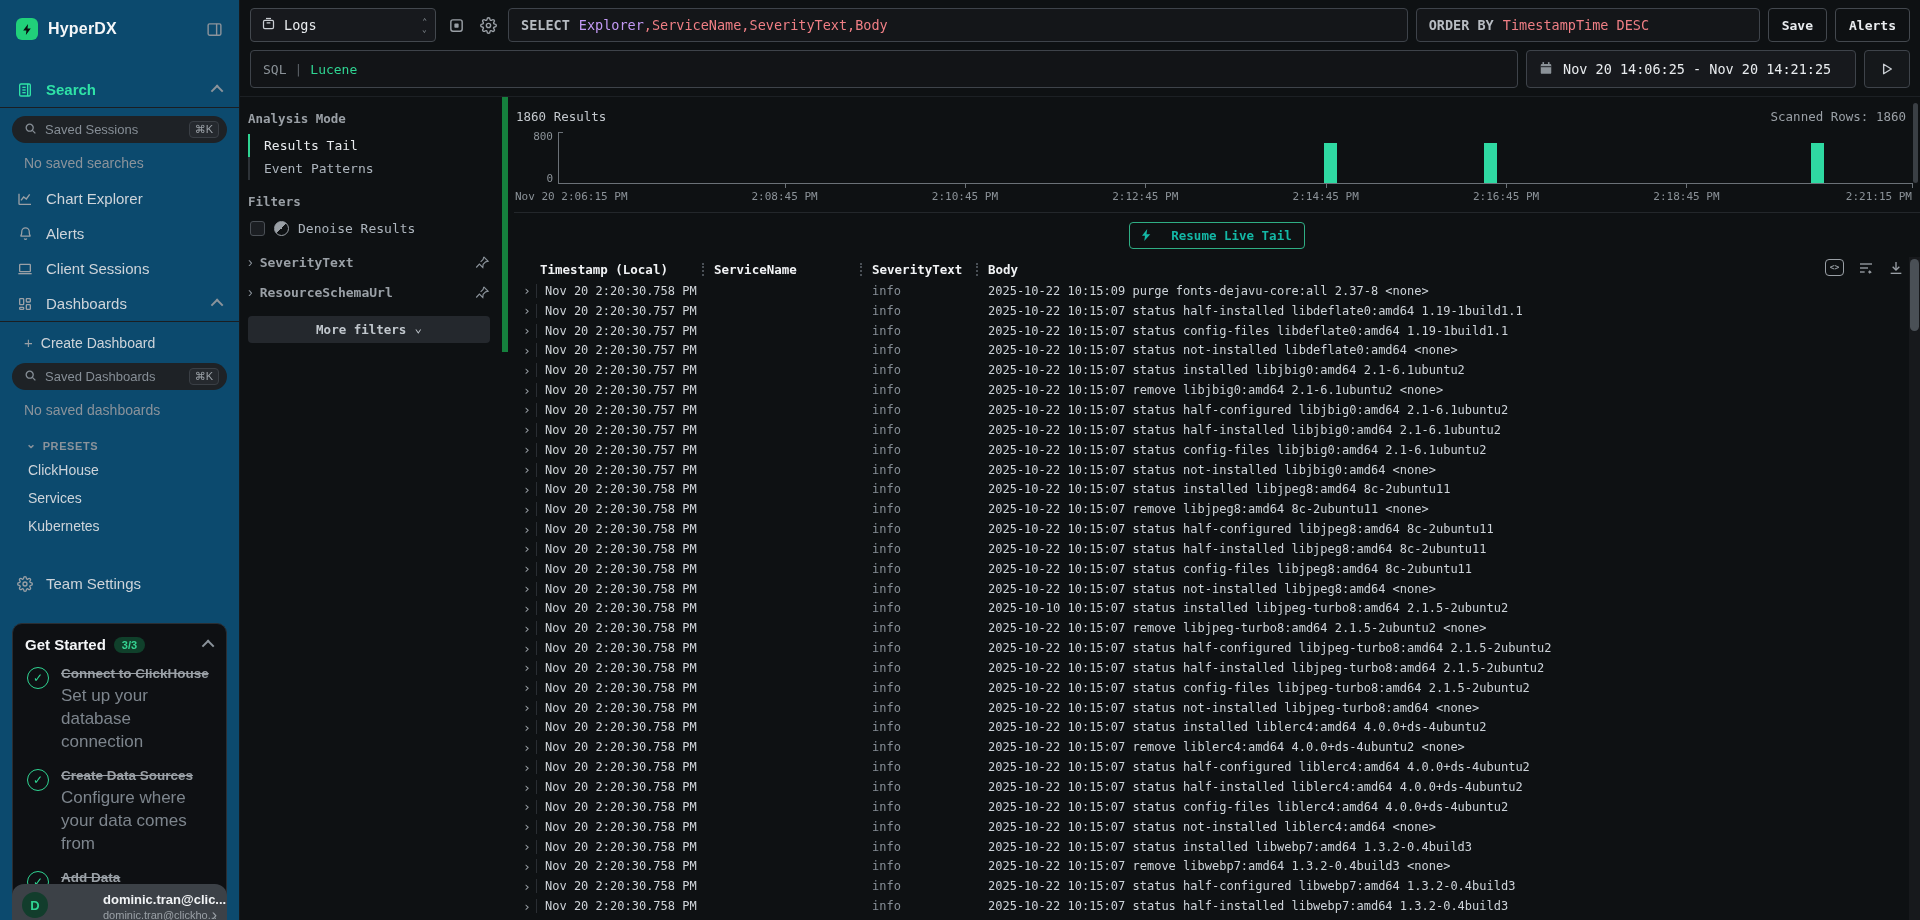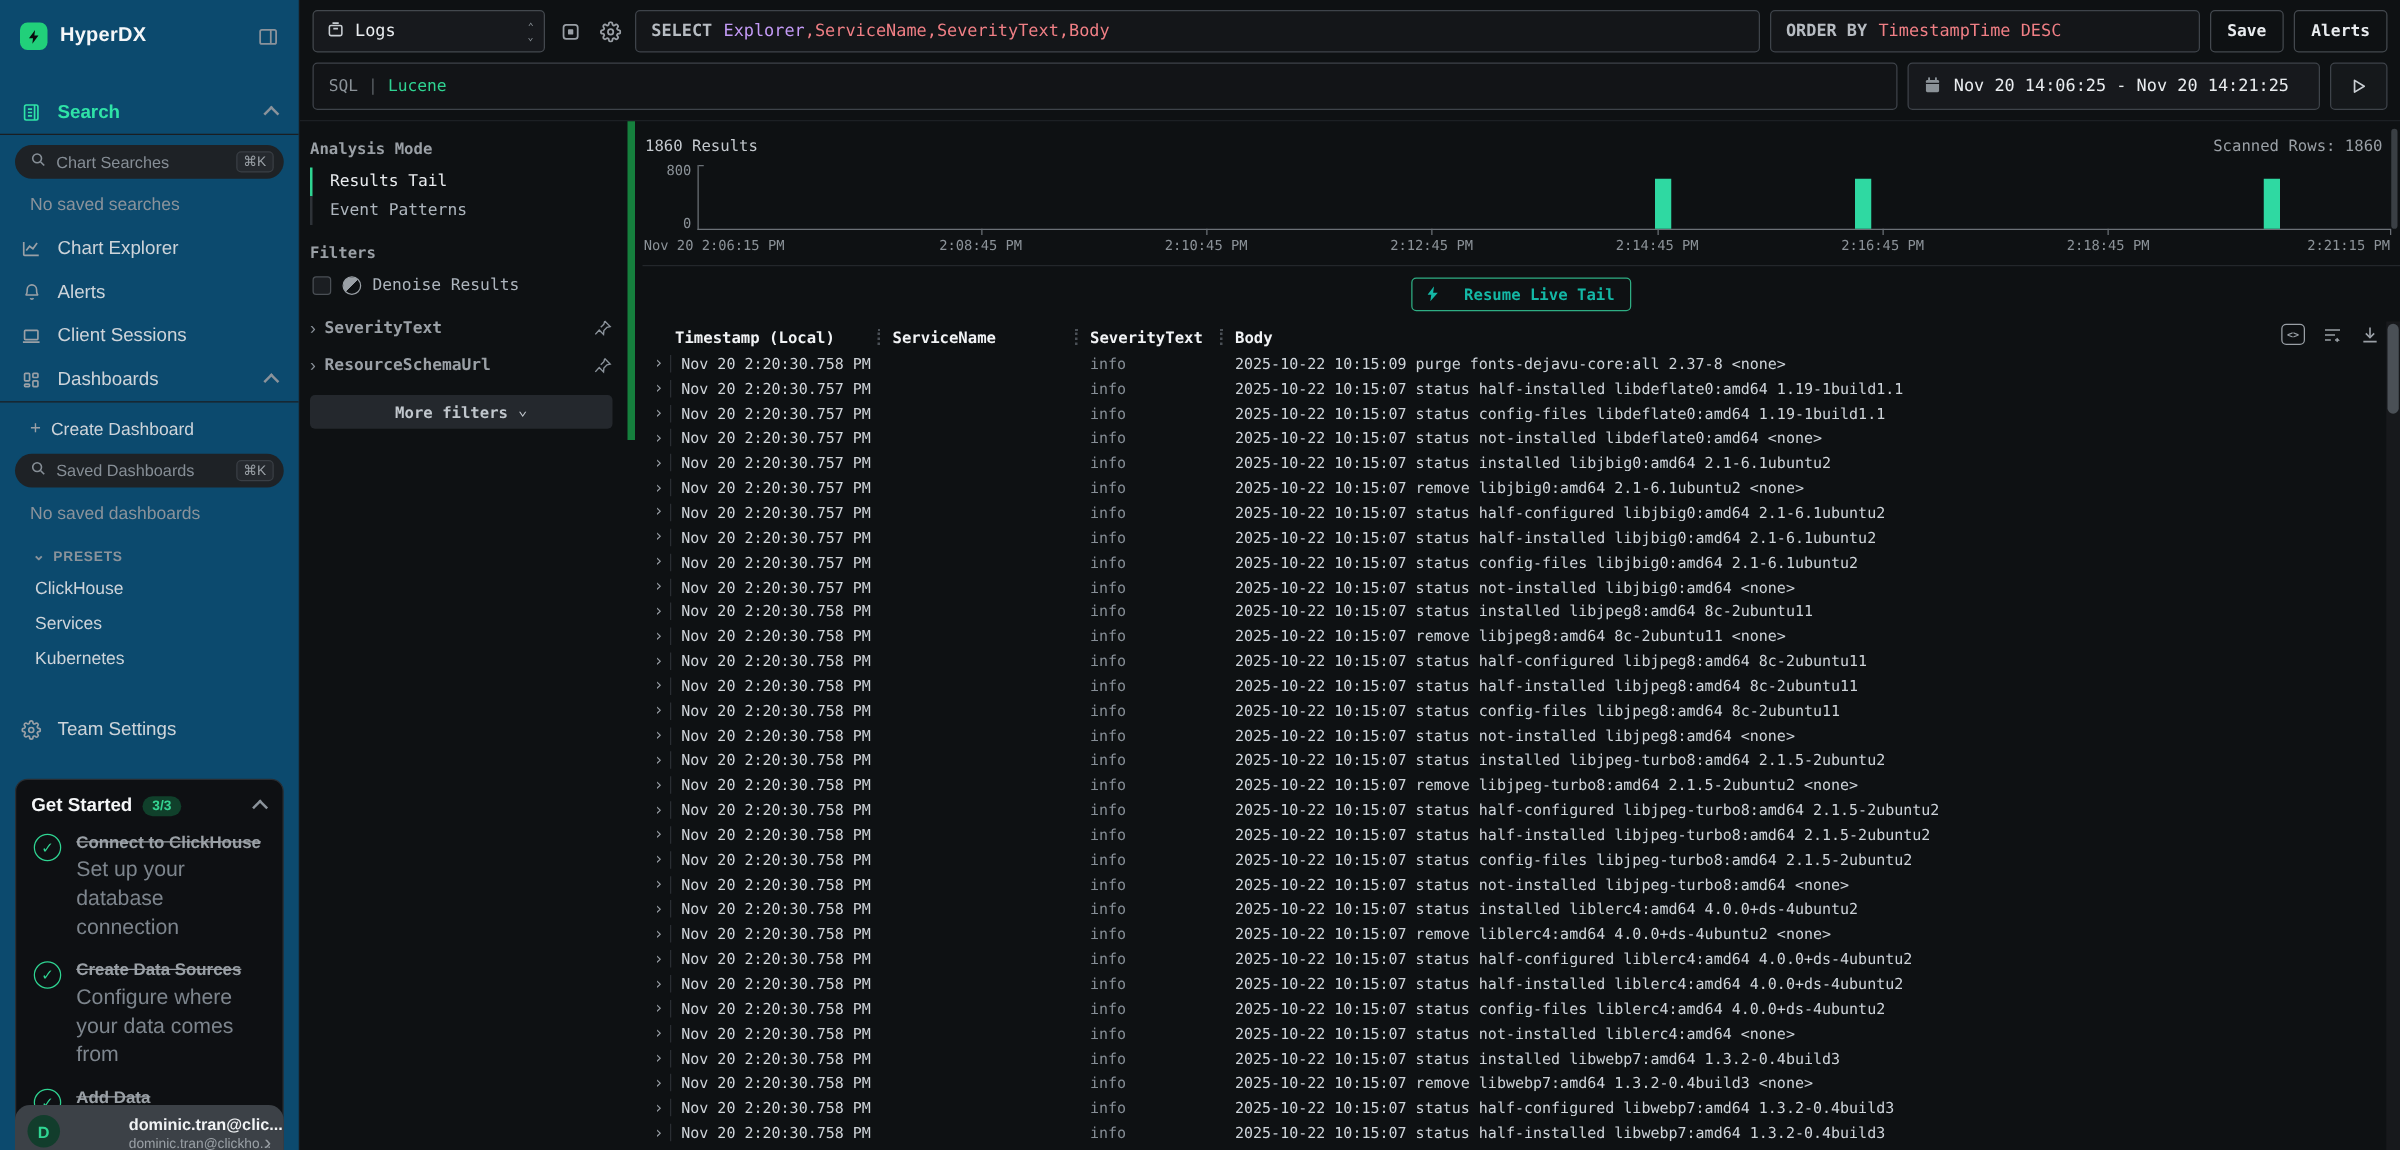--- a/index.html
+++ b/index.html
@@ -172,21 +172,21 @@
     </div>
     <div class="sect-divider"></div>
 
     <div class="pill-search">
       <span>
         <svg width="13" height="13" viewBox="0 0 24 24" fill="none" stroke="#868e96" stroke-width="2.4">
             <circle cx="10.5" cy="10.5" r="6.5"></circle>
             <line x1="15.5" y1="15.5" x2="21" y2="21"></line>
           </svg>
       </span>
-      <span class="ptext">Chart Searches</span>
+      <span class="ptext">Saved Sessions</span>
       <span class="kbd">⌘K</span>
     </div>
     <div class="empty-note">No saved searches</div>
 
     <div class="nav-item">
       <span class="nav-ic">
         <svg width="16" height="16" viewBox="0 0 24 24" fill="none" stroke="currentColor" stroke-width="2">
             <path d="M3 4v15a1 1 0 0 0 1 1h17"></path>
             <polyline points="6 14 10 9 14 12 19 5"></polyline>
           </svg>
@@ -614,21 +614,21 @@
                 <span class="tr-ts">Nov 20 2:20:30.758 PM</span>
                 <span class="tr-svc"></span>
                 <span class="tr-sev">info</span>
                 <span class="tr-body">2025-10-22 10:15:07 status not-installed libjpeg8:amd64 &lt;none&gt;</span>
               </div>
               <div class="tgrid trow">
                 <span class="tr-chev"></span>
                 <span class="tr-ts">Nov 20 2:20:30.758 PM</span>
                 <span class="tr-svc"></span>
                 <span class="tr-sev">info</span>
-                <span class="tr-body">2025-10-22 10:15:07 status installed libjpeg-turbo8:amd64 2.1.5-2ubuntu2</span>
+                <span class="tr-body">2025-10-10 10:15:07 status installed libjpeg-turbo8:amd64 2.1.5-2ubuntu2</span>
               </div>
               <div class="tgrid trow">
                 <span class="tr-chev"></span>
                 <span class="tr-ts">Nov 20 2:20:30.758 PM</span>
                 <span class="tr-svc"></span>
                 <span class="tr-sev">info</span>
                 <span class="tr-body">2025-10-22 10:15:07 remove libjpeg-turbo8:amd64 2.1.5-2ubuntu2 &lt;none&gt;</span>
               </div>
               <div class="tgrid trow">
                 <span class="tr-chev"></span>

